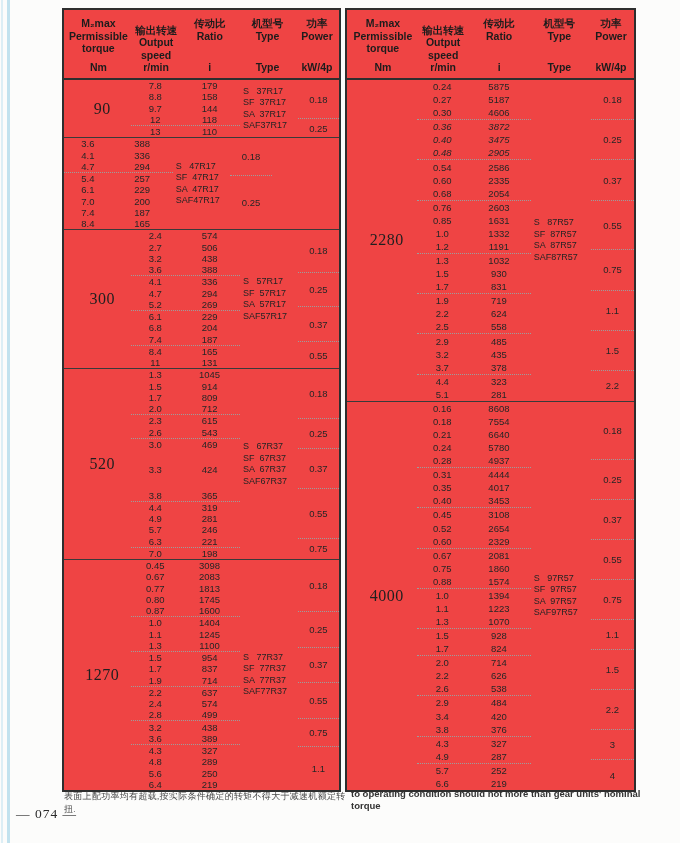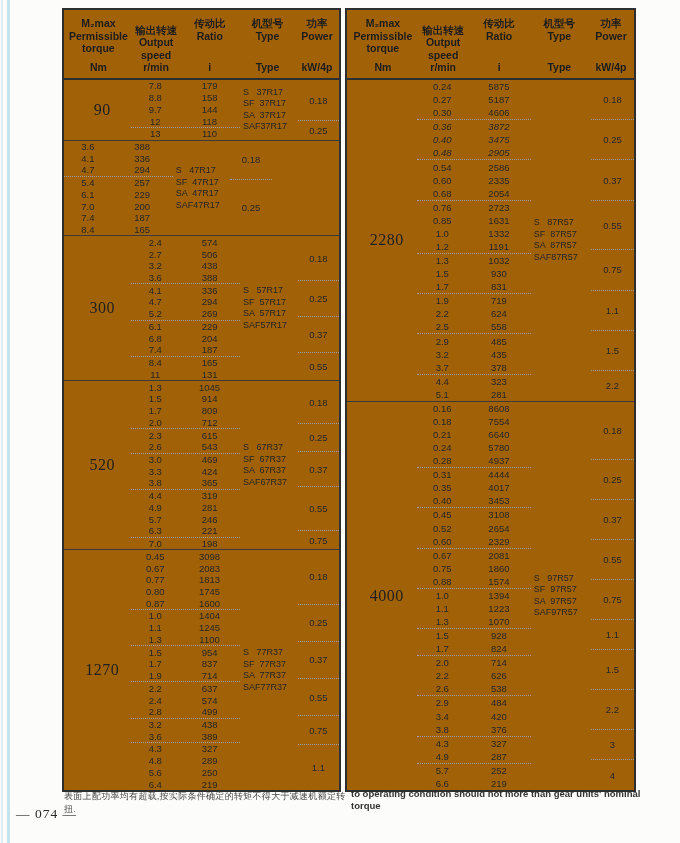--- a/index.html
+++ b/index.html
@@ -10,21 +10,21 @@
     color:#262626;
   }
   .page { position:relative; width:680px; height:843px; background:#fcfcfb; overflow:hidden; }
 
   
   .scan-edge { position:absolute; left:0; top:0; width:14px; height:100%; }
   .scan-edge .l1 { position:absolute; left:1px; top:0; width:2px; height:100%; background:#dceef5; }
   .scan-edge .l2 { position:absolute; left:7px; top:0; width:3px; height:100%; background:#c2e2ee; }
 
   .tables { position:absolute; left:62px; top:8px; display:flex; gap:4px; }
-  .spec-table { background:#a16207; border:2px solid #2e2e2e; display:flex; flex-direction:column; }
+  .spec-table { background:#ef4444; border:2px solid #2e2e2e; display:flex; flex-direction:column; }
   .spec-table.left  { width:279px; }
   .spec-table.right { width:291px; }
 
   
   .thead { height:70px; border-bottom:2.5px solid #2e2e2e; display:flex; font-weight:bold; color:#1c1c1c; }
   .th { display:flex; flex-direction:column; justify-content:space-between; align-items:center; text-align:center; padding:7px 0 5px; }
   .th-lines { display:flex; flex-direction:column; align-items:center; }
   .th-line { font-size:10.5px; line-height:12.5px; }
   .th-unit { font-size:10.5px; line-height:12px; }
 
@@ -327,21 +327,21 @@
               <div class="sub-rows" style="flex-grow: 2;">
                 <div class="row">
                   <span class="speed">2.3</span>
                   <span class="ratio">615</span>
                 </div>
                 <div class="row">
                   <span class="speed">2.6</span>
                   <span class="ratio">543</span>
                 </div>
               </div>
-              <div class="sub-rows" style="flex-grow: 3;">
+              <div class="sub-rows" style="flex-grow: 3; gap: 14px;">
                 <div class="row">
                   <span class="speed">3.0</span>
                   <span class="ratio">469</span>
                 </div>
                 <div class="row">
                   <span class="speed">3.3</span>
                   <span class="ratio">424</span>
                 </div>
                 <div class="row">
                   <span class="speed">3.8</span>
@@ -608,21 +608,21 @@
                   <span class="ratio">2335</span>
                 </div>
                 <div class="row">
                   <span class="speed">0.68</span>
                   <span class="ratio">2054</span>
                 </div>
               </div>
               <div class="sub-rows" style="flex-grow: 4;">
                 <div class="row">
                   <span class="speed">0.76</span>
-                  <span class="ratio">2723</span>
+                  <span class="ratio">2603</span>
                 </div>
                 <div class="row">
                   <span class="speed">0.85</span>
                   <span class="ratio">1631</span>
                 </div>
                 <div class="row">
                   <span class="speed">1.0</span>
                   <span class="ratio">1332</span>
                 </div>
                 <div class="row">

